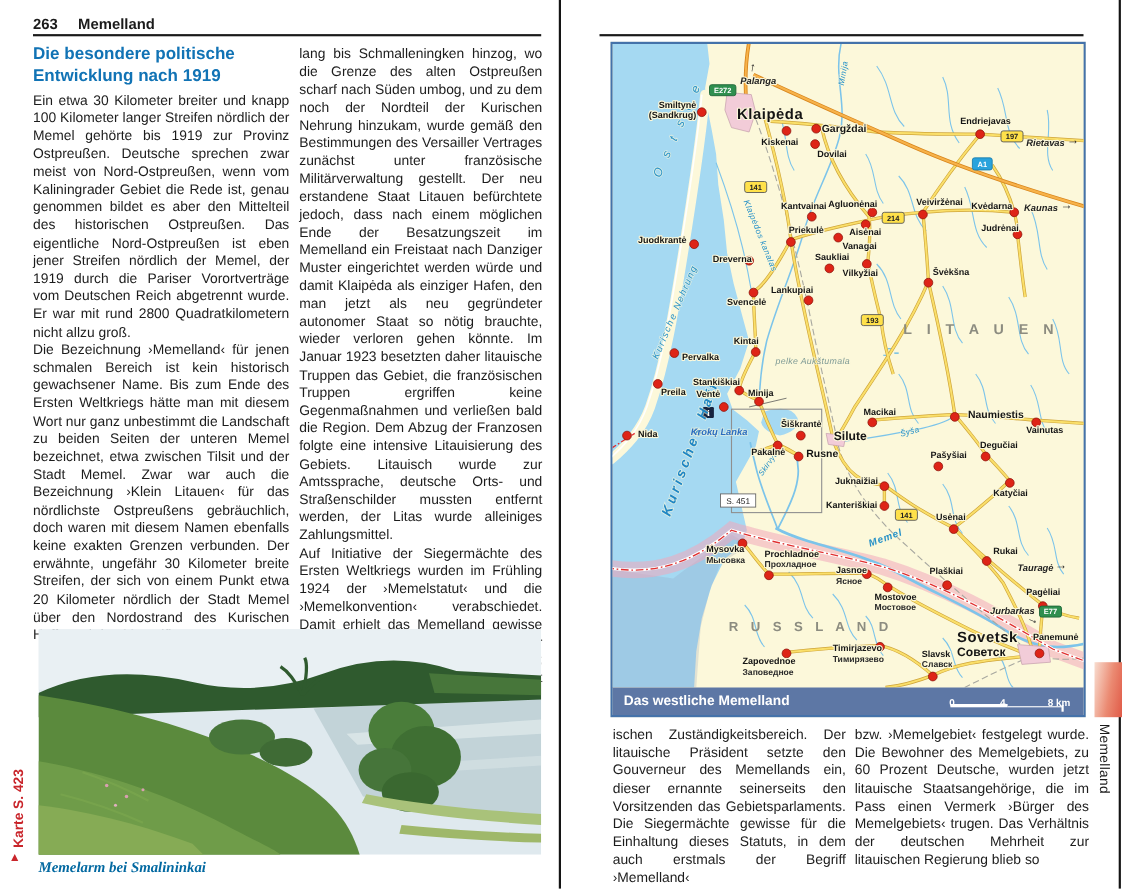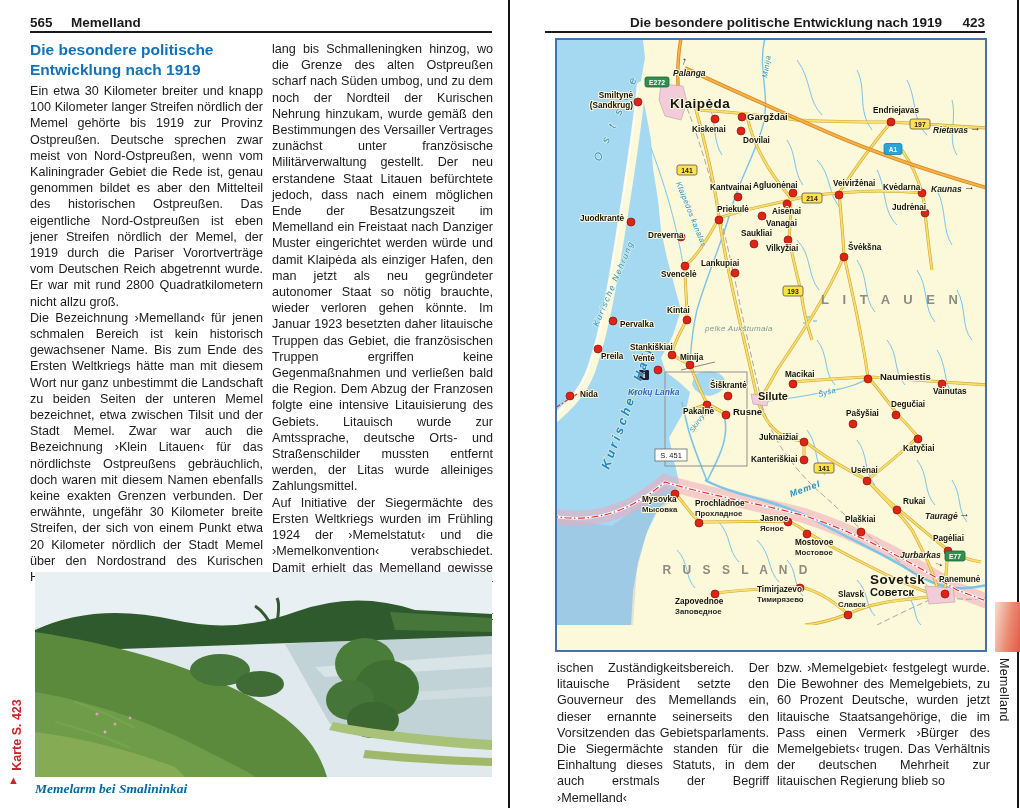--- a/index.html
+++ b/index.html
@@ -41,21 +41,21 @@
   .sgn{font-family:"Liberation Sans",sans-serif;font-weight:700}
   .dir{font-family:"Liberation Sans",sans-serif;font-style:italic;font-weight:700;font-size:8.5px;fill:#222;
       paint-order:stroke;stroke:#fcf8da;stroke-width:2px;stroke-linejoin:round}
   .insetref{font-family:"Liberation Sans",sans-serif;font-size:7.5px;fill:#222}
 </style>
 </head>
 <body>
 
 <div style="position:absolute;left:0;top:0;width:509px;height:808px">
   <div style="position:absolute;left:30px;top:13px">
-    <span class="pg-num">565</span>
+    <span class="pg-num">263</span>
     <span class="pg-head" style="margin-left:14px">Memelland</span>
   </div>
   <div class="rule" style="left:30px;top:31px;width:462px"></div>
 
   <div class="bodycol" style="left:30px;top:40px;width:233px;height:530px">
     <div class="blue-title">Die besondere politische Entwicklung nach 1919</div>
     <div>
         <div class="para">Ein etwa 30 Kilometer breiter und knapp 100 Kilometer langer Streifen nördlich der Memel gehörte bis 1919 zur Provinz Ostpreußen. Deutsche sprechen zwar meist von Nord-Ostpreußen, wenn vom Kaliningrader Gebiet die Rede ist, genau genommen bildet es aber den Mittelteil des historischen Ostpreußen. Das eigentliche Nord-Ostpreußen ist eben jener Streifen nördlich der Memel, der 1919 durch die Pariser Vorortverträge vom Deutschen Reich abgetrennt wurde. Er war mit rund 2800 Quadratkilometern nicht allzu groß.</div>
         <div class="para">Die Bezeichnung ›Memelland‹ für jenen schmalen Bereich ist kein historisch gewachsener Name. Bis zum Ende des Ersten Weltkriegs hätte man mit diesem Wort nur ganz unbestimmt die Landschaft zu beiden Seiten der unteren Memel bezeichnet, etwa zwischen Tilsit und der Stadt Memel. Zwar war auch die Bezeichnung ›Klein Litauen‹ für das nördlichste Ostpreußens gebräuchlich, doch waren mit diesem Namen ebenfalls keine exakten Grenzen verbunden. Der erwähnte, ungefähr 30 Kilometer breite Streifen, der sich von einem Punkt etwa 20 Kilometer nördlich der Stadt Memel über den Nordostrand des Kurischen Haffs und den Memelfluss ent-</div>
       </div>
@@ -99,24 +99,20 @@
   <div class="photo-cap" style="left:35px;top:781px">Memelarm bei Smalininkai</div>
 
   <div class="margin-note">Karte S. 423</div>
   <div class="margin-tri">▲</div>
 </div>
 
 <div class="vline" style="left:508px"></div>
 <div class="vline" style="left:1017px"></div>
 
 <div style="position:absolute;left:510px;top:0;width:510px;height:808px">
-  <div style="position:absolute;left:35px;top:13px;width:440px;text-align:right">
-    <span class="pg-head">Die besondere politische Entwicklung nach 1919</span>
-    <span class="pg-num" style="margin-left:16px">423</span>
-  </div>
   <div class="rule" style="left:35px;top:31px;width:440px"></div>
 </div>
 
 <div class="map-frame">
   <svg id="mapsvg" width="428" height="585" viewBox="0 0 428 585">
 
     <rect x="0" y="0" width="428" height="585" fill="#fcf8da"></rect>
 
     <path d="M0,0 L86,0 L88,18 L84,40 L86,58 L90,78 L94,100 L96,128 L101,160 L104,190 L110,218 L118,248 L124,270 L116,295 L104,318 L109,332 L122,342 L133,352 L130,366 L121,382 L112,398 L117,420 L122,442 L118,455 L102,468 L90,492 L81,522 L76,552 L74,585 L0,585 Z" fill="#a5d9f2"></path>
 
@@ -402,25 +398,36 @@
         <rect x="245" y="153" width="20" height="10" rx="2" fill="#ffe14a" stroke="#555" stroke-width="0.8"></rect>
         <text x="255" y="160.6" text-anchor="middle" class="sgn" font-size="6.8" fill="#222">214</text>
         <rect x="226" y="246" width="20" height="10" rx="2" fill="#ffe14a" stroke="#555" stroke-width="0.8"></rect>
         <text x="236" y="253.6" text-anchor="middle" class="sgn" font-size="6.8" fill="#222">193</text>
         <rect x="257" y="423" width="20" height="10" rx="2" fill="#ffe14a" stroke="#555" stroke-width="0.8"></rect>
         <text x="267" y="430.6" text-anchor="middle" class="sgn" font-size="6.8" fill="#222">141</text>
         <rect x="388" y="511" width="20" height="10" rx="2" fill="#2f8f4f" stroke="#1d6436" stroke-width="0.8"></rect>
         <text x="398" y="518.6" text-anchor="middle" class="sgn" font-size="6.8" fill="#fff">E77</text>
       </g>
   </svg>
+  <div class="map-caption">
+    <span>Das westliche Memelland</span>
+    <div class="scalebar">
+      <span class="s0">0</span>
+      <span class="s4">4</span>
+      <span class="s8">8 km</span>
+      <div class="bar1"></div>
+        <div class="bar2"></div>
+        <div class="tick"></div>
+    </div>
+  </div>
 </div>
 
 <div class="bodycol" style="left:557px;top:660px;width:212px">
   <div>
-      <div class="para">ischen Zuständigkeitsbereich. Der litauische Präsident setzte den Gouverneur des Memellands ein, dieser ernannte seinerseits den Vorsitzenden das Gebietsparlaments. Die Siegermächte standen für die Einhaltung dieses Statuts, in dem auch erstmals der Begriff ›Memelland‹</div>
+      <div class="para">ischen Zuständigkeitsbereich. Der litauische Präsident setzte den Gouverneur des Memellands ein, dieser ernannte seinerseits den Vorsitzenden das Gebietsparlaments. Die Siegermächte gewisse für die Einhaltung dieses Statuts, in dem auch erstmals der Begriff ›Memelland‹</div>
     </div>
 </div>
 <div class="bodycol" style="left:777px;top:660px;width:213px">
   <div>
       <div class="para">bzw. ›Memelgebiet‹ festgelegt wurde. Die Bewohner des Memelgebiets, zu 60 Prozent Deutsche, wurden jetzt litauische Staatsangehörige, die im Pass einen Vermerk ›Bürger des Memelgebiets‹ trugen. Das Verhältnis der deutschen Mehrheit zur litauischen Regierung blieb so</div>
     </div>
 </div>
 
 <div class="tab"></div>
 <div class="tab-label">Memelland</div>

